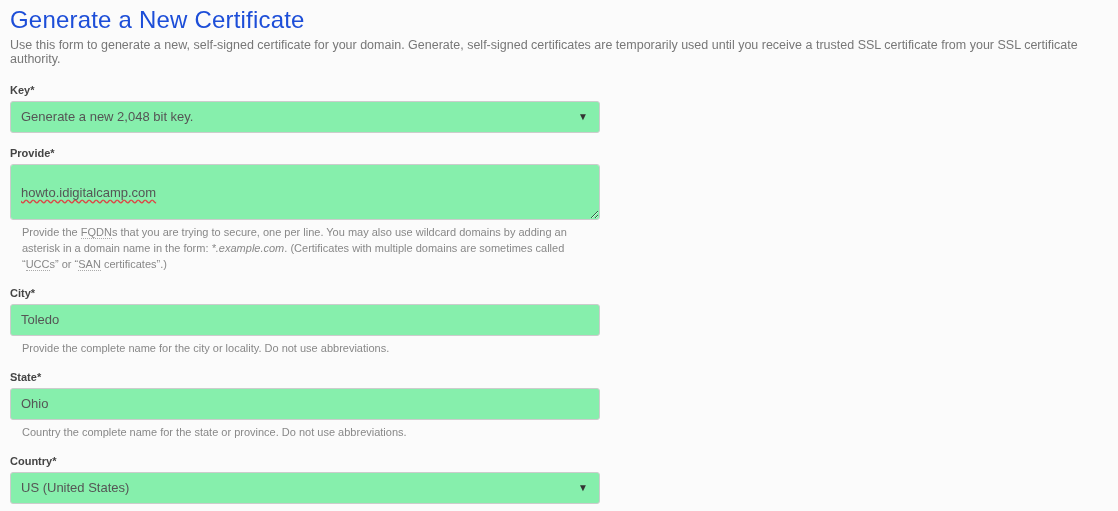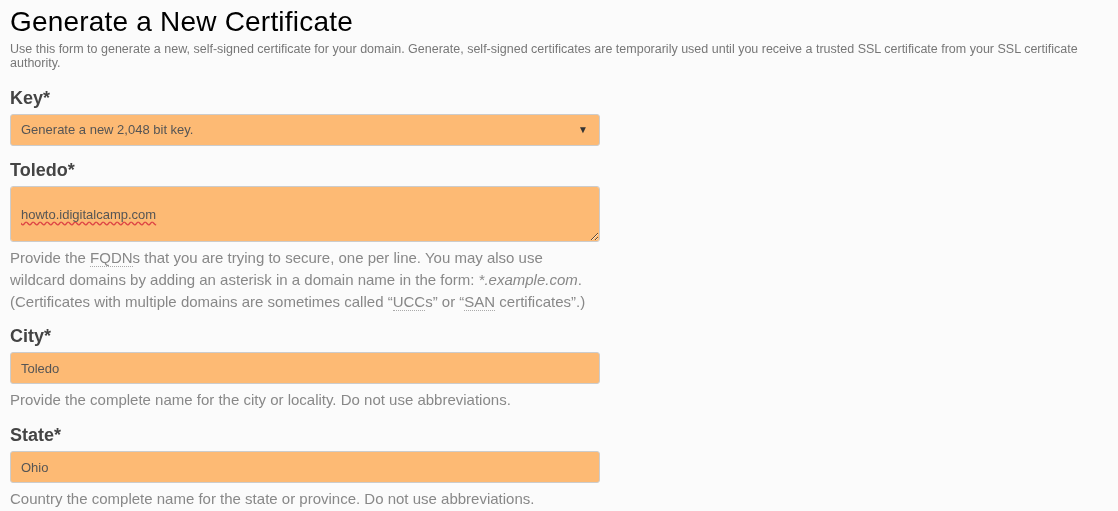--- a/index.html
+++ b/index.html
@@ -7,42 +7,42 @@
     margin: 0;
     padding: 6px 10px 20px 10px;
     font-family: -apple-system, BlinkMacSystemFont, "Segoe UI", Helvetica, Arial, sans-serif;
     background: #fbfbfb;
     color: #555;
     font-size: 13px;
     width: 1118px;
   }
   h1 {
     font-weight: 300;
-    color: #000000;
-    font-size: 28px;
+    color: #1d4ed8;
+    font-size: 24px;
     margin: 0 0 4px 0;
     letter-spacing: 0.2px;
   }
   .intro {
     color: #777;
     font-size: 12.5px;
     margin-bottom: 18px;
   }
   .form-block { width: 590px; margin-bottom: 14px; }
   .label {
     font-weight: 600;
     color: #444;
-    font-size: 18px;
+    font-size: 11px;
     margin-bottom: 5px;
   }
   .select-wrap, .text-input, .textarea {
     width: 100%;
     border: 1px solid #ccc;
     border-radius: 3px;
-    background: #fdba74;
+    background: #86efac;
     font-size: 13px;
     color: #555;
     font-family: inherit;
   }
   .select-wrap {
     position: relative;
     height: 32px;
     line-height: 30px;
     padding: 0 28px 0 10px;
     cursor: pointer;
@@ -62,44 +62,45 @@
   }
   .textarea {
     height: 56px;
     padding: 19px 10px;
     resize: both;
     line-height: 1.4;
     overflow: auto;
   }
   .help {
     color: #888;
-    font-size: 15px;
+    font-size: 11px;
     margin-top: 5px;
     line-height: 1.45;
+    margin-left: 12px;
   }
   .help em { font-style: italic; }
   .dotted { border-bottom: 1px dotted #aaa; }
   .spell { text-decoration: underline; text-decoration-color: #d44; text-decoration-style: wavy; text-underline-offset: 2px;}
 </style>
 </head>
 <body>
 
 <h1>Generate a New Certificate</h1>
 <div class="intro">Use this form to generate a new, self-signed certificate for your domain. Generate, self-signed certificates are temporarily used until you receive a trusted SSL certificate from your SSL certificate authority.</div>
 
 <div class="form-block">
   <div class="label">Key*</div>
   <div class="select-wrap">
     <span>Generate a new 2,048 bit key.</span>
     <span class="select-arrow">▼</span>
   </div>
 </div>
 
 <div class="form-block">
-  <div class="label">Toledo*</div>
+  <div class="label">Provide*</div>
   <div class="textarea" contenteditable="true" style="">
     <span class="spell">howto.idigitalcamp.com</span>
   </div>
   <div class="help">
     <span>Provide the </span><span class="dotted">FQDN</span><span>s that you are trying to secure, one per line. You may also use wildcard domains by adding an asterisk in a domain name in the form: </span><em>*.example.com</em><span>. (Certificates with multiple domains are sometimes called “</span><span class="dotted">UCC</span><span>s” or “</span><span class="dotted">SAN</span><span> certificates”.)</span>
   </div>
 </div>
 
 <div class="form-block">
   <div class="label">City*</div>

